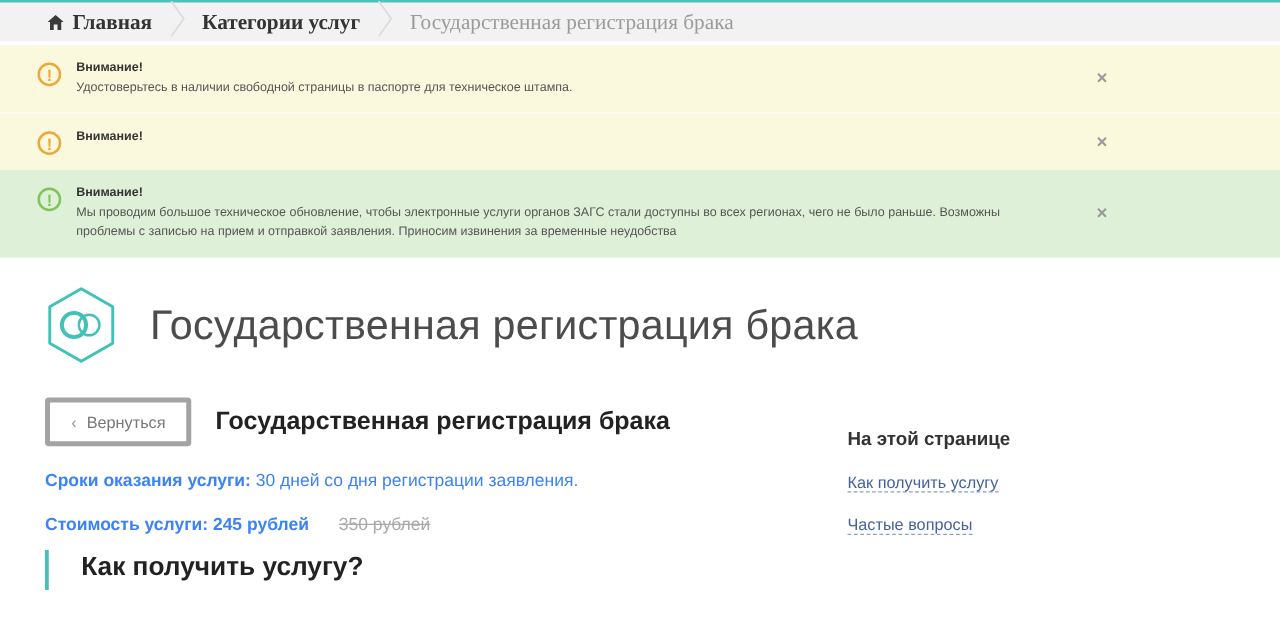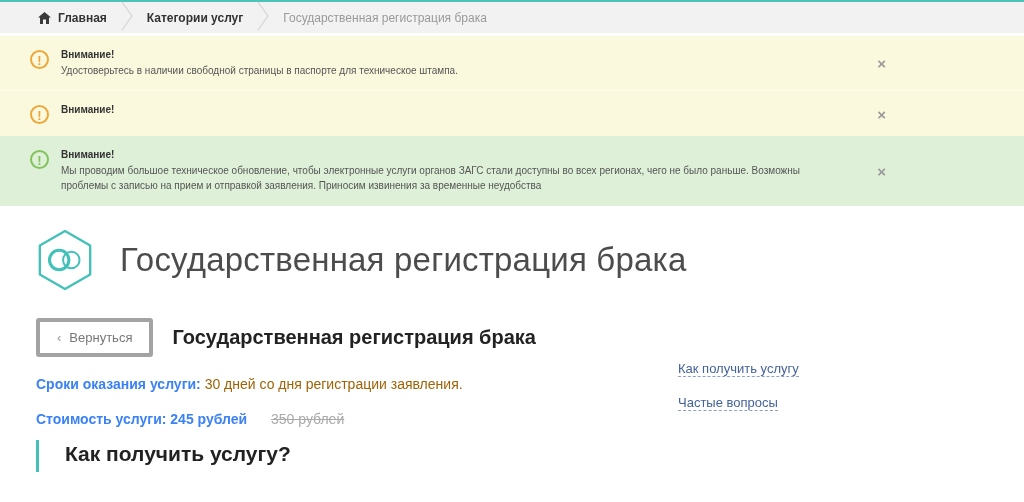--- a/index.html
+++ b/index.html
@@ -2,22 +2,22 @@
 <html lang="ru"><head>
 <meta charset="utf-8">
 <style>
   * { box-sizing: border-box; margin: 0; padding: 0; }
   html, body { width: 1024px; height: 502px; overflow: hidden; background: #fff;
     font-family: "Liberation Sans", sans-serif; }
 
   
   .crumbbar { height: 33px; background: #f2f2f2; border-top: 2px solid #4cc2b9;
     display: flex; align-items: center; padding-left: 38px; }
-  .crumb { font-size: 12px; font-weight: bold; color: #333; text-decoration: none;
-    display: flex; align-items: center; gap: 7px; }
+  .crumb { font-size: 17px; font-weight: bold; color: #333; text-decoration: none;
+    display: flex; align-items: center; gap: 7px; font-family: Liberation Serif, serif; }
   .crumb.last { color: #9a9a9a; font-weight: normal; cursor: default; }
   .crumb-sep { margin: 0 14px; display: block; }
 
   
   .alerts { margin-top: 3px; }
   .alert { position: relative; display: flex; padding: 11px 170px 12px 30px; }
   .alert.warning { background: #fbf9dd; }
   .alert.warning + .alert.warning { border-top: 1px solid #fdfcee; }
   .alert.success { background: #def0d8; }
   .alert-icon { flex: 0 0 auto; width: 19px; height: 19px; border-radius: 50%;
@@ -39,21 +39,21 @@
   .content { display: flex; padding: 12px 46px 0 36px; align-items: flex-start; }
   .main-col { flex: 1 1 auto; max-width: 625px; }
   .head-row { display: flex; align-items: center; }
   .back-btn { border: 4px solid #a3a3a3; background: #fff; border-radius: 3px;
     padding: 8px 17px; font-size: 13px; color: #777; cursor: pointer;
     font-family: "Liberation Sans", sans-serif; }
   .back-btn .chev { color: #999; margin-right: 8px; }
   .h2 { font-size: 20px; font-weight: bold; color: #222; margin-left: 19px; }
   .fact { margin-top: 19px; font-size: 14px; }
   .fact-label { font-weight: bold; color: #3b82f6; }
-  .fact-value { color: #a16207; }
+  .fact-value { color: #3b82f6; }
   .old-price { color: #aaa; text-decoration: line-through; font-weight: normal; margin-left: 20px; }
   .howto { margin-top: 13px; border-left: 3px solid #41c1b8; padding: 2px 0 6px 26px; }
   .howto-title { font-size: 21px; font-weight: 600; color: #222; }
 
   
   .side-col { width: 300px; flex: 0 0 auto; padding-top: 25px; margin-left: auto; }
   .side-title { font-size: 15px; font-weight: bold; color: #333; }
   .side-link { display: inline-block; margin-top: 19px; font-size: 13px; color: #44629b;
     text-decoration: none; border-bottom: 1px dashed #8ba0c4; padding-bottom: 1px; cursor: pointer; }
   .side-link-row { line-height: 1; }
@@ -145,17 +145,18 @@
       <span class="old-price">350 рублей</span>
     </p>
 
     <section class="howto">
       <h3 class="howto-title">Как получить услугу?</h3>
 
     </section>
   </div>
 
   <aside class="side-col">
+    <div class="side-title">На этой странице</div>
     <div class="side-link-row"><a class="side-link">Как получить услугу</a></div>
     <div class="side-link-row"><a class="side-link">Частые вопросы</a></div>
   </aside>
 
 </div>
 
 </body></html>

